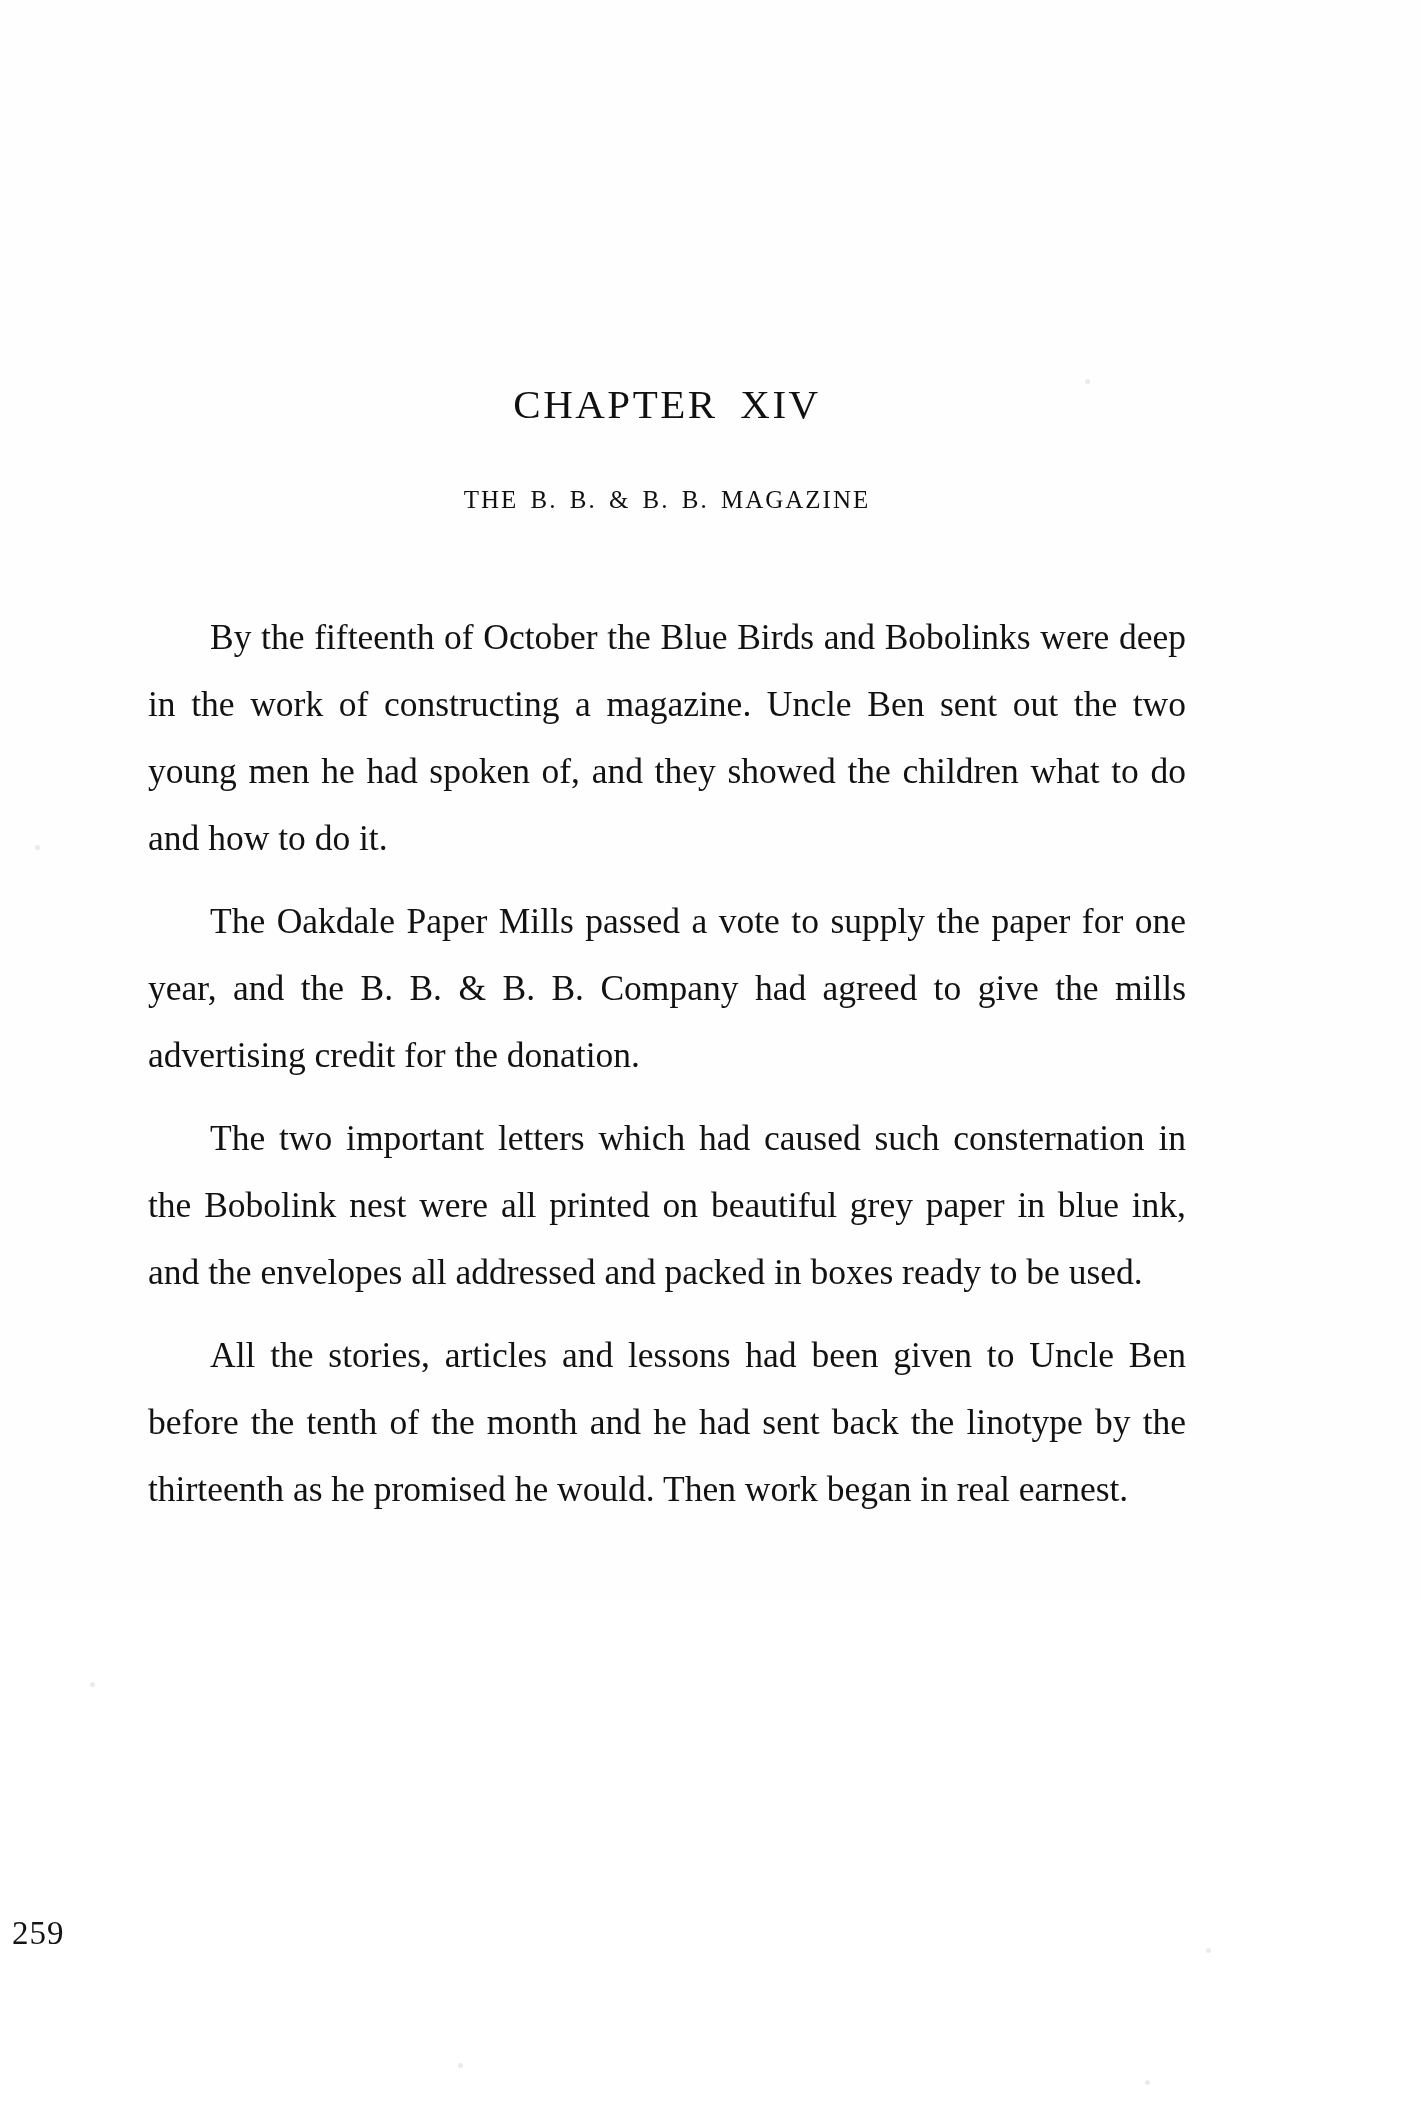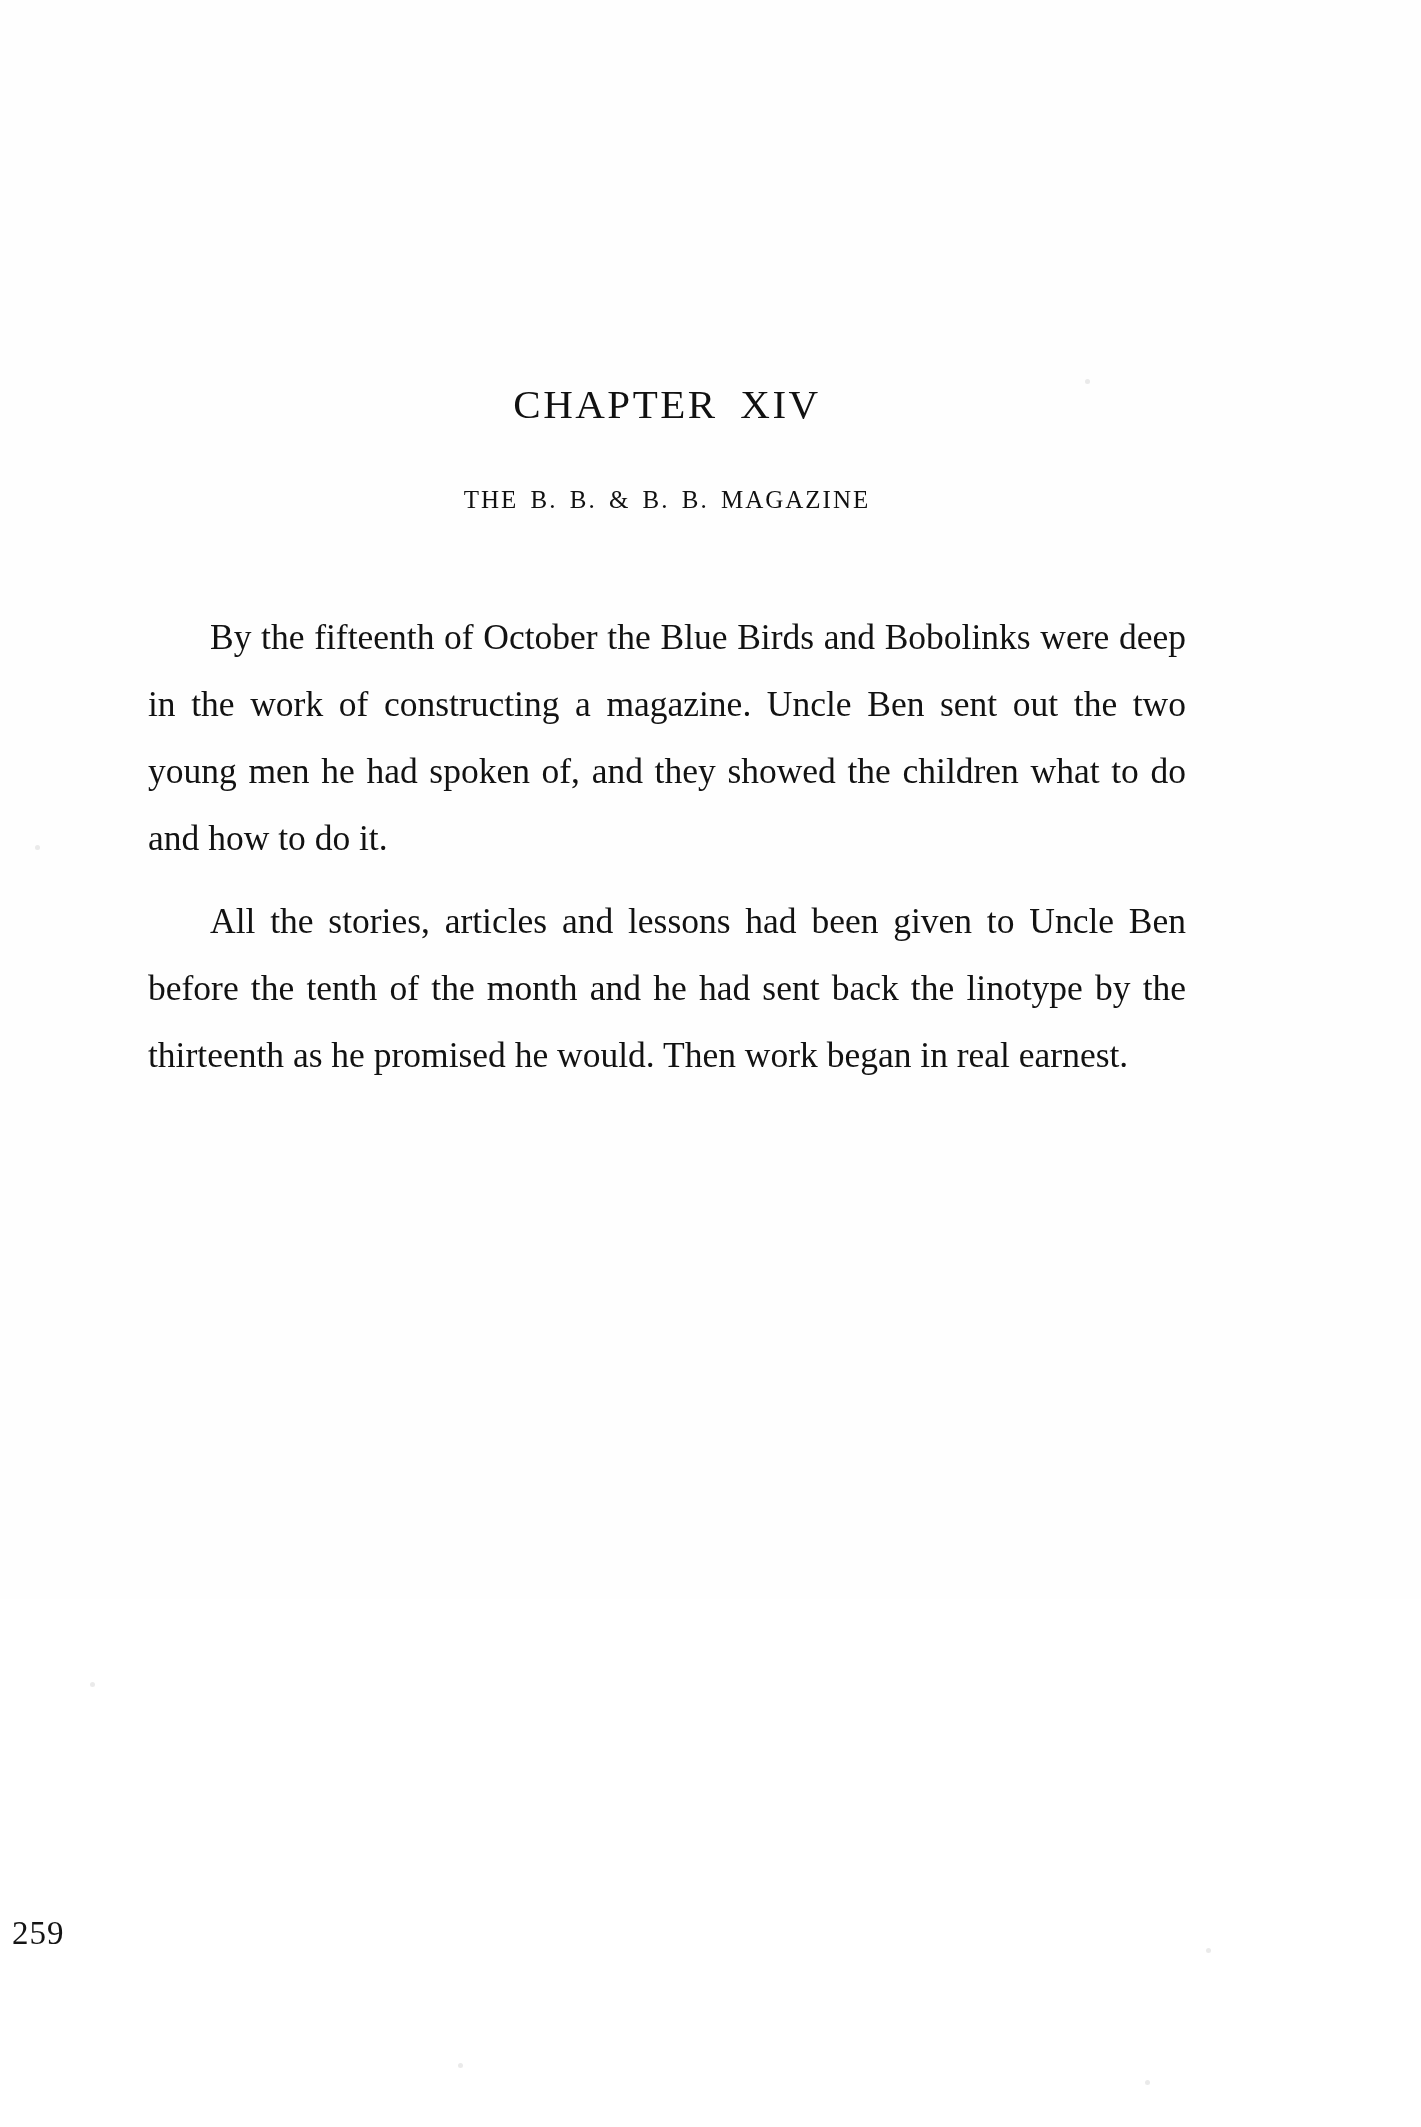--- a/index.html
+++ b/index.html
@@ -102,21 +102,23 @@
   <div class="speckle" style="left:1145px; top:2080px; width:5px; height:5px;"></div>
 
   <div class="text-block">
 
     <h1 class="chapter-title">CHAPTER  XIV</h1>
 
     <h2 class="chapter-subtitle">THE  B.  B.  &amp;  B.  B.  MAGAZINE</h2>
 
     <p class="para">By the fifteenth of October the Blue Birds and Bobolinks were deep in the work of constructing a magazine.  Uncle Ben sent out the two young men he had spoken of, and they showed the children what to do and how to do it.</p>
 
+    <p class="para">The Oakdale Paper Mills passed a vote to supply the paper for one year, and the B. B. &amp; B. B. Company had agreed to give the mills advertising credit for the donation.</p>
 
+    <p class="para">The two important letters which had caused such consternation in the Bobolink nest were all printed on beautiful grey paper in blue ink, and the envelopes all addressed and packed in boxes ready to be used.</p>
 
     <p class="para para-last-line-natural">All the stories, articles and lessons had been given to Uncle Ben before the tenth of the month and he had sent back the linotype by the thirteenth as he promised he would.  Then work began in real earnest.</p>
 
   </div>
 
   <div class="page-number">259</div>
 
 </div>
 
 </body></html>

